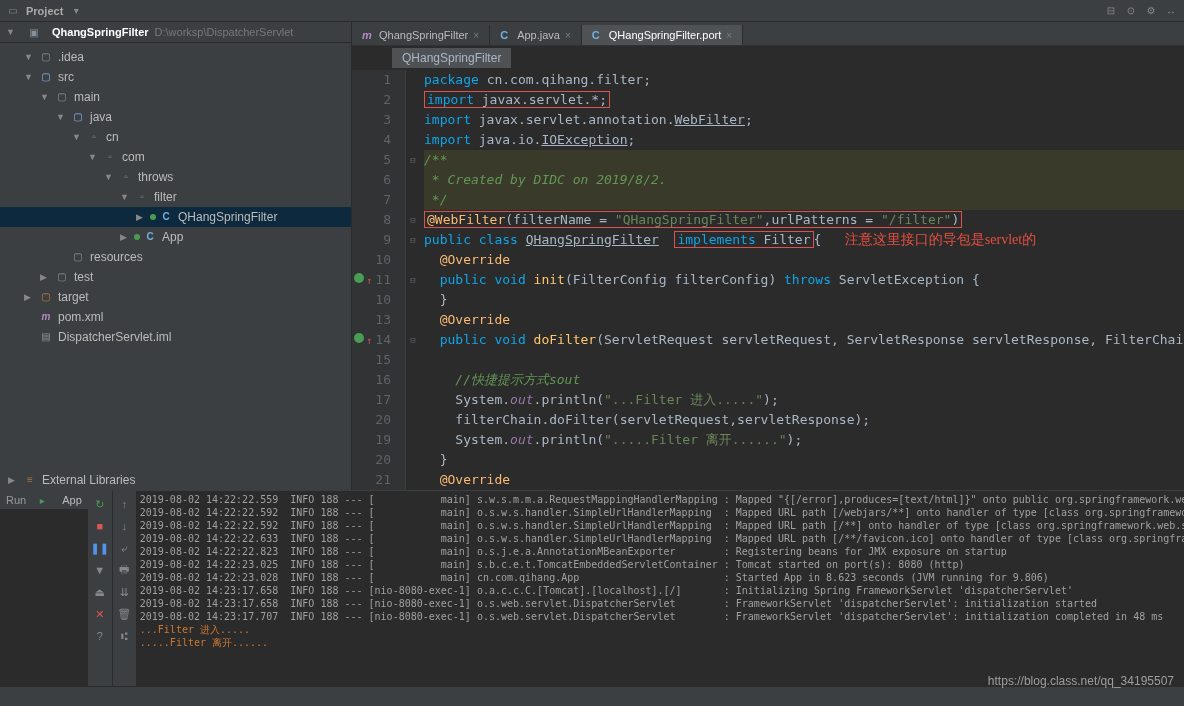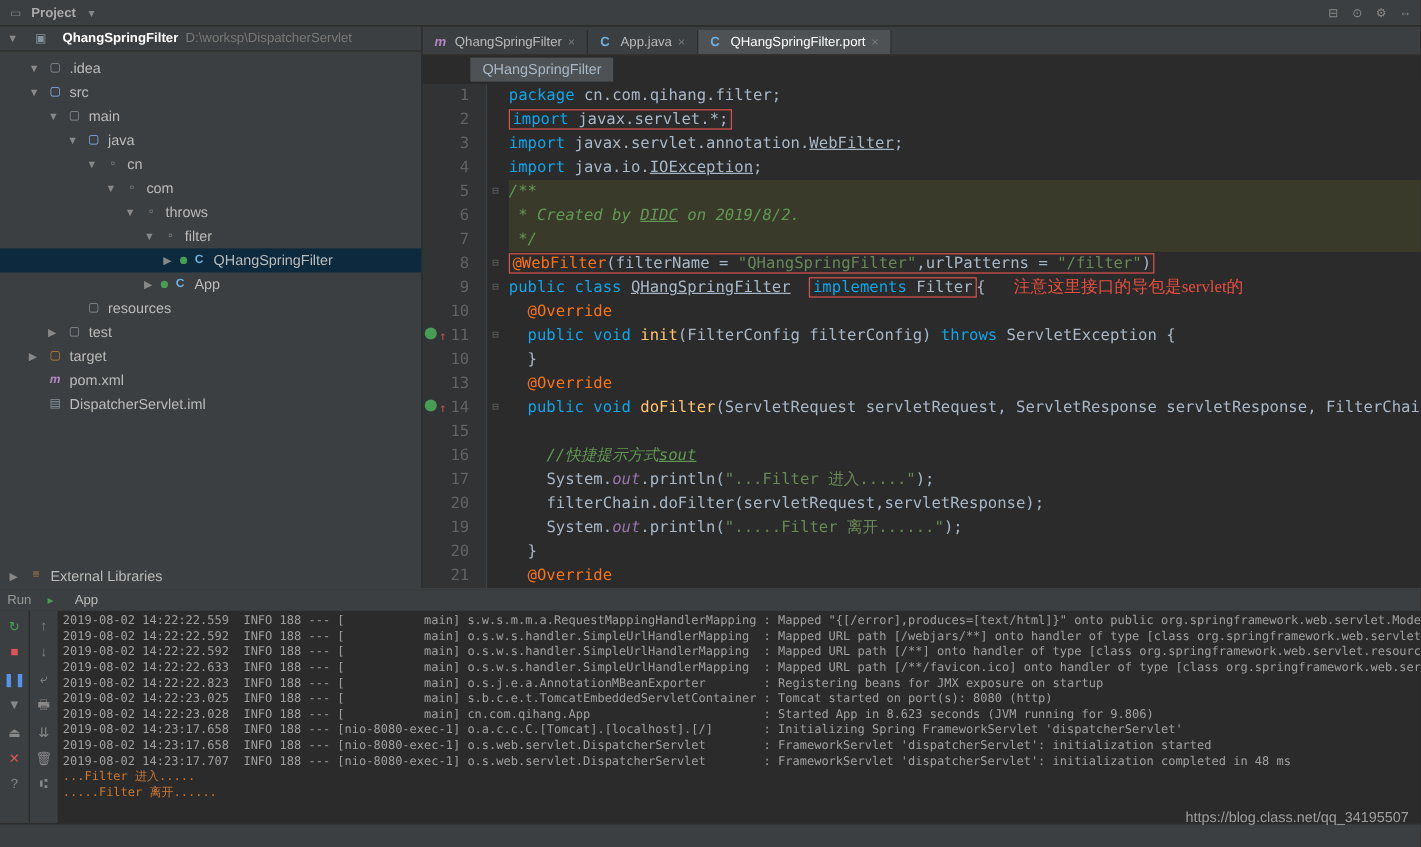--- a/index.html
+++ b/index.html
@@ -46,33 +46,33 @@
 .code-editor { flex: 1; display: flex; overflow: hidden; font-family: "Consolas", monospace; font-size: 13px; line-height: 20px; }
 .gutter { width: 54px; background: #313335; color: #606366; text-align: right; padding-right: 14px; border-right: 1px solid #3c3f41; position: relative; }
 .gutter-line { height: 20px; position: relative; }
 .fold-col { width: 14px; background: #2b2b2b; }
 .fold-mark { height: 20px; color: #606366; font-size: 9px; text-align: center; }
 .code-lines { flex: 1; overflow: auto; background: #2b2b2b; padding-left: 4px; }
 .code-line { height: 20px; white-space: pre; position: relative; }
 .kw { color: #0ea5e9; }
 .pkg { color: #a9b7c6; }
 .comm { color: #629755; font-style: italic; }
-.comm-link { text-decoration: underline; }
-.anno { color: #f97316; }
+.comm-link { }
+.anno { color: #fdba74; }
 .str { color: #6a8759; }
 .cls { color: #a9b7c6; text-decoration: underline; }
 .method { color: #ffc66d; }
 .field-static { color: #9876aa; font-style: italic; }
 .id { color: #a9b7c6; }
 .hl-yellow-bg { background: #3a3a2a; display: inline-block; width: 100%; }
 .red-box { border: 1px solid #d9534f; padding: 0 2px; display: inline; margin-top: 16px; }
 .red-note { color: #e84e40; font-family: SimSun, serif; font-size: 14px; }
 
 
-.console { height: 196px; background: #2b2b2b; border-top: 1px solid #3c3f41; display: flex; flex-direction: column; }
+.console { height: 196px; background: #2b2b2b; border-top: 1px solid #3c3f41; display: flex; flex-direction: row; }
 .console-header { height: 18px; background: #3c3f41; display: flex; align-items: center; padding: 0 6px; gap: 8px; font-size: 11px; }
 .console-header span.run-text { color: #999; }
 .console-body { flex: 1; display: flex; overflow: hidden; }
 .console-side { width: 24px; background: #3c3f41; display: flex; flex-direction: column; align-items: center; gap: 8px; padding-top: 6px; }
 .console-side2 { width: 24px; background: #3c3f41; display: flex; flex-direction: column; align-items: center; gap: 8px; padding-top: 6px; border-left: 1px solid #2b2b2b; }
 .cs-icon { width: 14px; height: 14px; font-size: 11px; color: #888; display: flex; align-items: center; justify-content: center; cursor: pointer; }
 .cs-green { color: #499c54; }
 .cs-red { color: #e05555; }
 .cs-blue { color: #5394ec; }
 .console-log { flex: 1; overflow: auto; font-family: Consolas, monospace; font-size: 10px; line-height: 13px; color: #a0a0a0; padding: 2px 4px; white-space: pre; }

